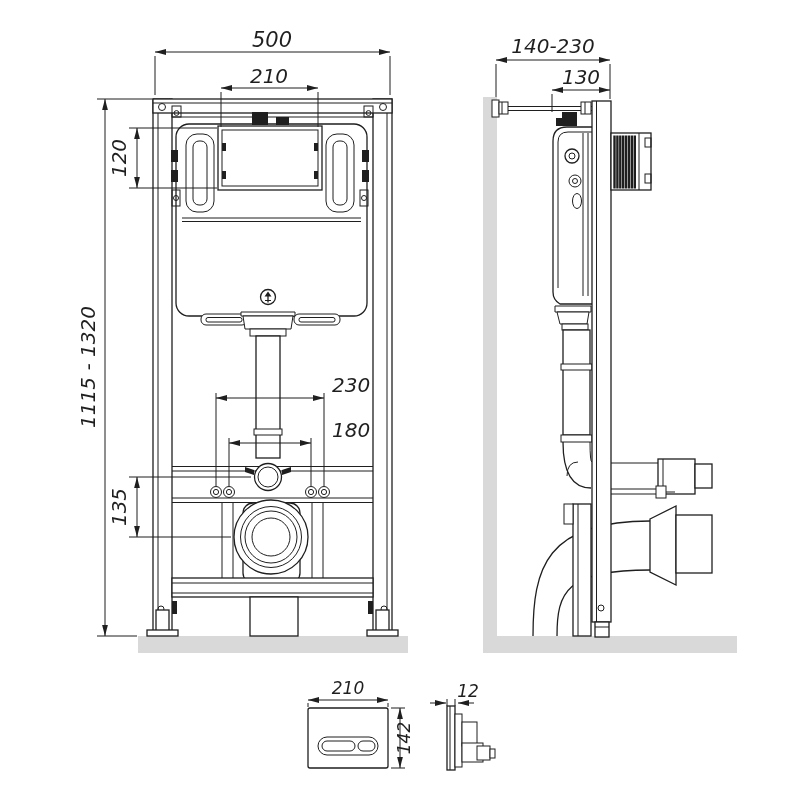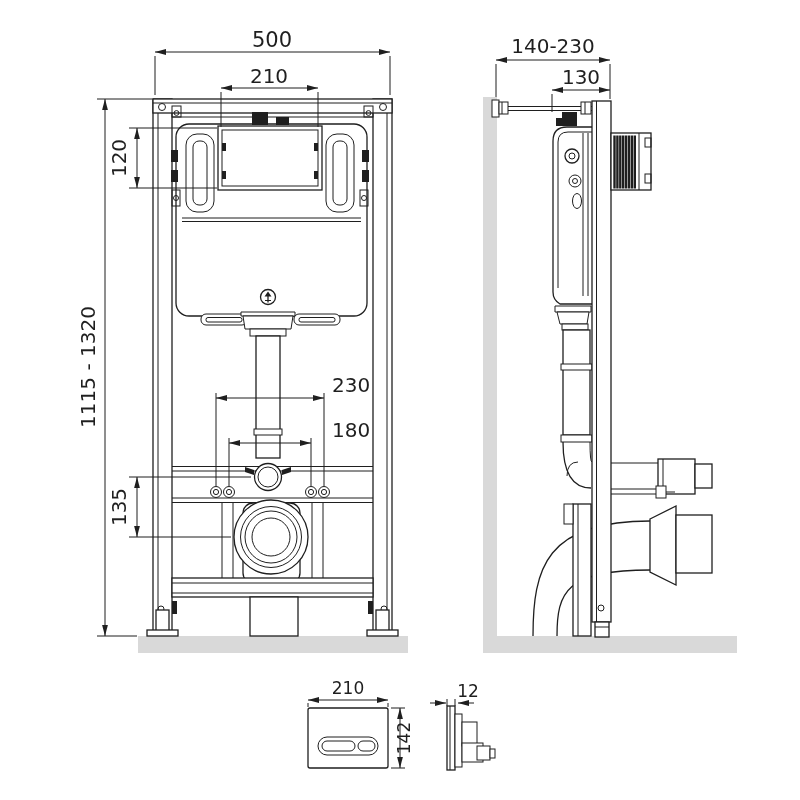--- a/index.html
+++ b/index.html
@@ -1,17 +1,17 @@
 <!DOCTYPE html>
 <html style="--line: #1f1f1f; --surface: #d9d9d9; --background: #ffffff;"><head>
 <meta charset="utf-8">
 <style>
   :root { --line:#1f1f1f; --surface:#d9d9d9; --background:#ffffff; }
   html,body { margin:0; padding:0; background:var(--background); }
-  .stage { width:800px; height:796px; position:relative; background:var(--background); }
+  .stage { width:800px; height:796px; position:relative; background:var(--background);font-style:italic; }
   svg { display:block; }
   .o  { stroke:var(--line); stroke-width:1.3; fill:none; }
   .ow { stroke:var(--line); stroke-width:1.3; fill:#fff; }
   .t  { stroke:var(--line); stroke-width:1;   fill:none; }
   .tw { stroke:var(--line); stroke-width:1;   fill:#fff; }
   .b  { fill:var(--line); stroke:none; }
   .d  { stroke:var(--line); stroke-width:1;   fill:none; }
   .surface { fill:var(--surface); stroke:none; }
   .rib { stroke:var(--line); stroke-width:2.4; fill:none; }
   text { fill:var(--line); font-family:"DejaVu Sans","Liberation Sans",sans-serif; }

